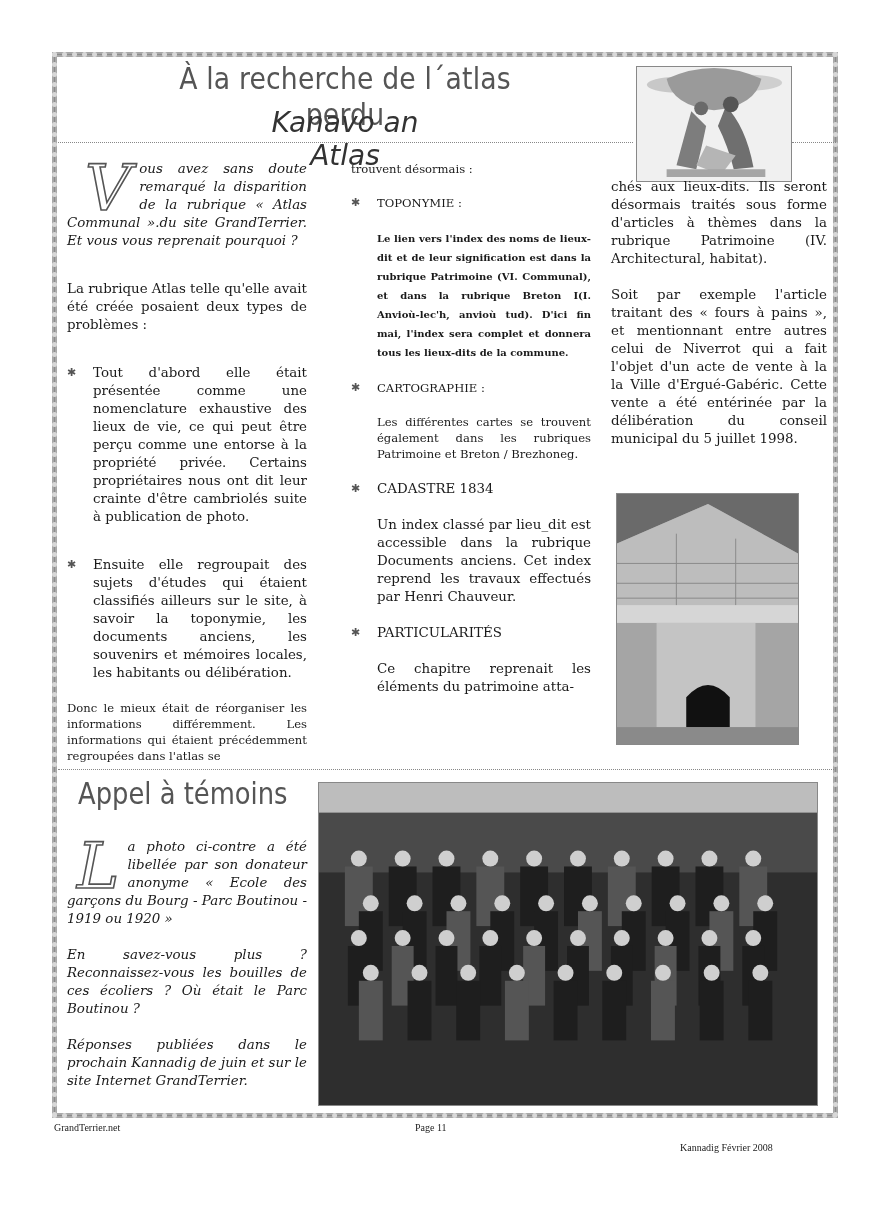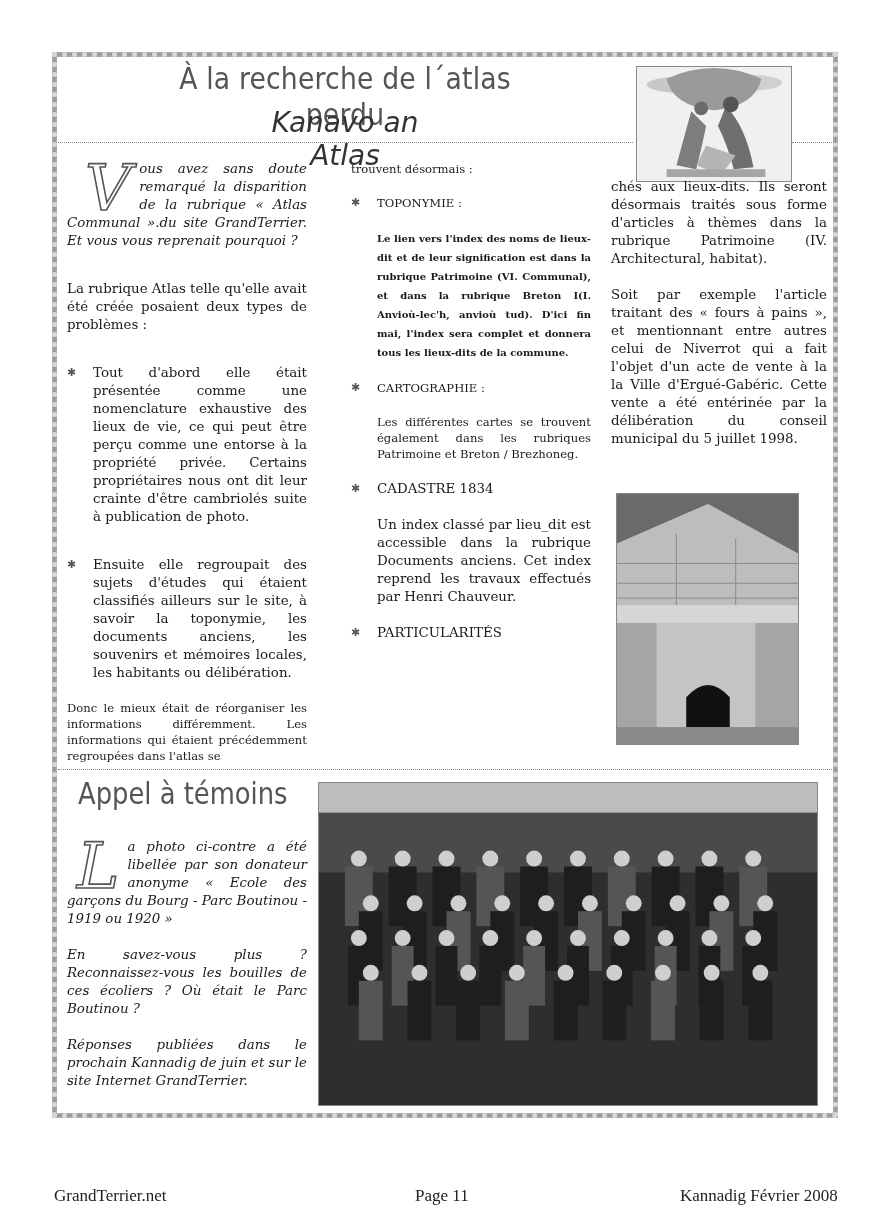--- a/index.html
+++ b/index.html
@@ -36,21 +36,21 @@
   .indent { padding-left: 26px; }
   .italic { font-style: italic; }
 
   .dropcap { float: left; font-family: "DejaVu Serif", serif; font-size: 64px; line-height: 52px;
              color: #fff; -webkit-text-stroke: 1.6px #555; font-style: italic; margin: 2px 8px 0 18px; }
 
   .appel-title { position: absolute; left: 78px; top: 776px; width: 222px;
                  font-family: "DejaVu Sans", sans-serif; font-size: 30px; color: #555;
                  transform: scaleX(0.86); transform-origin: left; white-space: nowrap; }
 
-  .footer { position: absolute; top: 1186px; font-family: "Liberation Serif", serif; font-size: 17px; color: #222; }
+  .footer { position: absolute; top: 1122px; font-family: "Liberation Serif", serif; font-size: 10px; color: #222; }
 </style>
 </head>
 <body>
 
 <div class="frame"></div>
 
 <div class="title">À la recherche de l´atlas perdu</div>
 <div class="subtitle">Kanavo an Atlas</div>
 <div class="sep-top"></div>
 <div class="sep-top2"></div>
@@ -114,20 +114,21 @@
     <span>CADASTRE 1834</span>
   </p>
   <div class="gap1"></div>
   <p class="indent">Un index classé par lieu_dit est accessible dans la rubrique Documents anciens.  Cet index reprend les travaux effectués par Henri Chauveur.</p>
   <div class="gap1"></div>
   <p class="bullet">
     <span class="star">✱</span>
     <span>PARTICULARITÉS</span>
   </p>
   <div class="gap1"></div>
+  <p class="indent">Ce chapitre reprenait les éléments du patrimoine atta-</p>
 </div>
 
 <div class="col" style="left:611px; top:178px; width:216px;">
   <p>chés aux lieux-dits. Ils seront désormais traités sous forme d'articles à thèmes dans la rubrique Patrimoine (IV. Architectural, habitat).</p>
   <div class="gap1"></div>
   <p>Soit par exemple l'article traitant des « fours à pains », et mentionnant entre autres celui de Niverrot qui a fait l'objet d'un acte de vente à la la Ville d'Ergué-Gabéric. Cette vente a été entérinée par la délibération du conseil municipal du 5 juillet 1998.</p>
 </div>
 
 <div class="photo" style="left:616px; top:493px; width:183px; height:252px;">
   <svg viewBox="0 0 183 252" preserveAspectRatio="none">
@@ -246,13 +247,13 @@
       <circle cx="345.3333333333333" cy="191" r="8" fill="#cfcfcf"></circle>
       <rect x="382.2222222222222" y="199" width="24" height="60" fill="#1e1e1e"></rect>
       <circle cx="394.2222222222222" cy="191" r="8" fill="#cfcfcf"></circle>
       <rect x="431.1111111111111" y="199" width="24" height="60" fill="#1e1e1e"></rect>
       <circle cx="443.1111111111111" cy="191" r="8" fill="#cfcfcf"></circle>
     </svg>
 </div>
 
 <div class="footer" style="left:54px;">GrandTerrier.net</div>
 <div class="footer" style="left:415px;text-align:right;">Page 11</div>
-<div class="footer" style="left:680px;">Kannadig Février 2008</div>
+<div class="footer" style="left:680px;margin-top:20px;">Kannadig Février 2008</div>
 
 </body></html>

